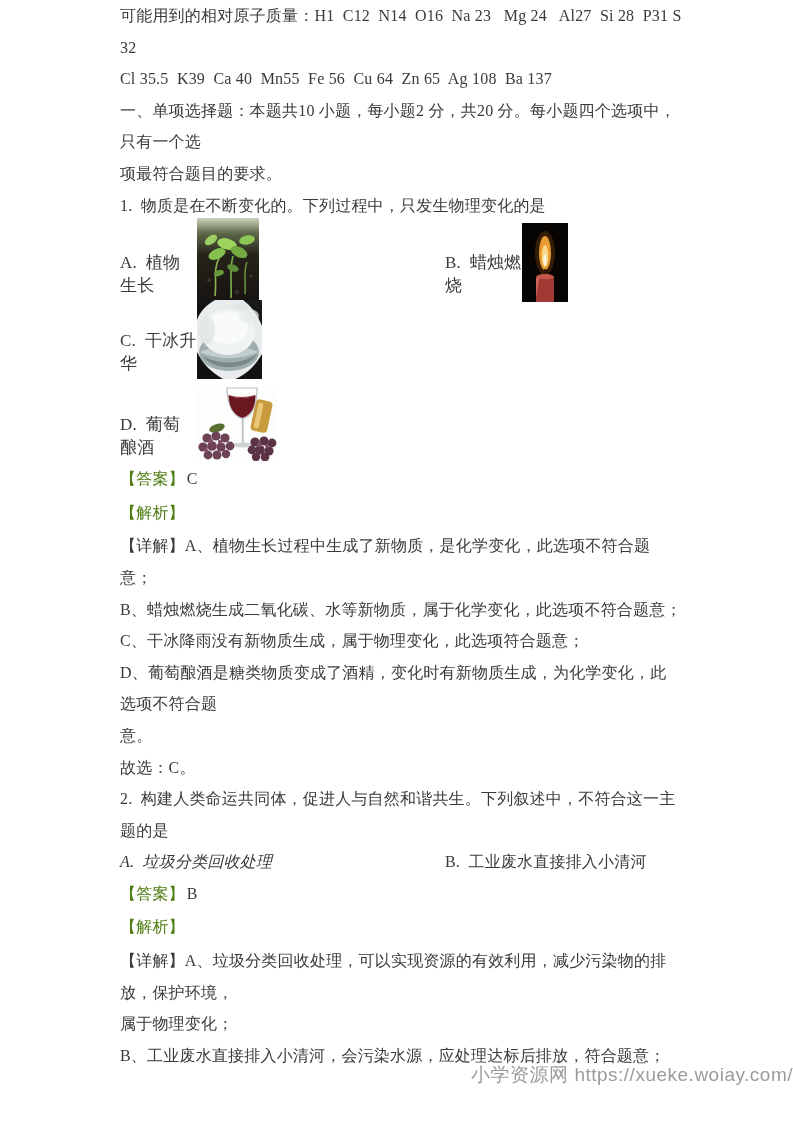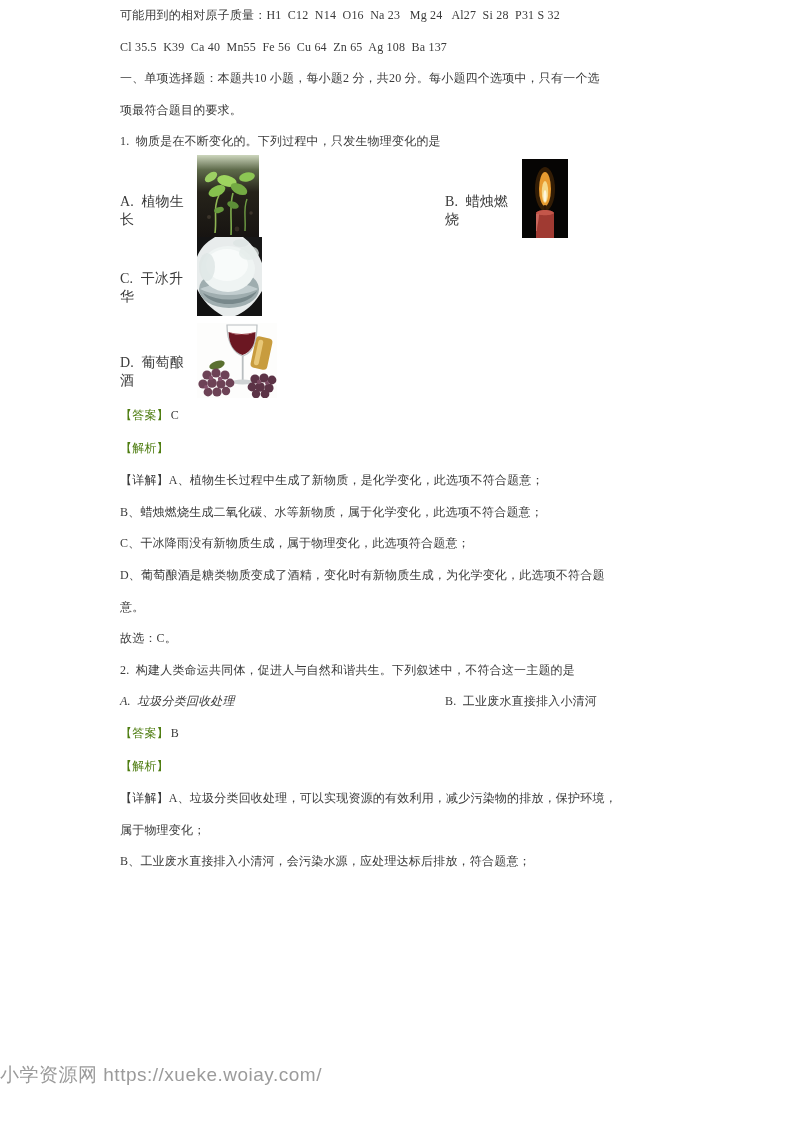--- a/index.html
+++ b/index.html
@@ -7,39 +7,39 @@
     position:relative;
     width:793px;height:1122px;
     background:#ffffff;
     overflow:hidden;
     font-family:"Liberation Serif","DejaVu Serif",serif;
     color:#3a3a3a;
   }
   .content{position:absolute;left:120px;top:0;width:562px;}
   .doc-title{margin:97px 0 0 0;font-size:22px;font-weight:bold;color:#2e2e2e;}
   .doc-title .tline{display:block;line-height:43px;letter-spacing:0.5px;white-space:pre;}
-  .line{font-size:12px;line-height:31.6px;white-space:pre-wrap;letter-spacing:0.2px;}
+  .line{font-size:16px;line-height:31.6px;white-space:pre-wrap;letter-spacing:0.2px;}
   .tag{color:#4d7c0f;font-family:Liberation Mono, monospace;}
   .answer-letter{color:#3a3a3a;padding-left:2px;}
 
   
   .options-grid{position:relative;margin-top:-3px;}
   .opt-row{display:flex;}
   .opt-row.row2{margin-top:-6px;flex-direction:column;}
   .opt{display:flex;align-items:center;}
   .opt-cell-left{width:325px;}
-  .opt-label{font-size:14px;white-space:pre-wrap;letter-spacing:0.2px;display:inline-block;width:77px;flex:0 0 77px;margin-top:24px;}
+  .opt-label{font-size:17px;white-space:pre-wrap;letter-spacing:0.2px;display:inline-block;width:77px;flex:0 0 77px;margin-top:24px;}
   .photo{display:block;flex:0 0 auto;}
 
   
   .q2opts .optcol-a{display:inline-block;width:325px;font-style:italic;}
 
   .footer{
     position:absolute;left:0;top:1062px;width:100%;
-    text-align:left;box-sizing:border-box;
+    text-align:right;box-sizing:border-box;
     font-family:"Liberation Sans","DejaVu Sans",sans-serif;
     font-size:19px;color:#9b9b9b;letter-spacing:0.5px;
   }
   .footer span{white-space:pre;}
 </style>
 </head>
 <body>
 
 <div class="page">
   <div class="content">

